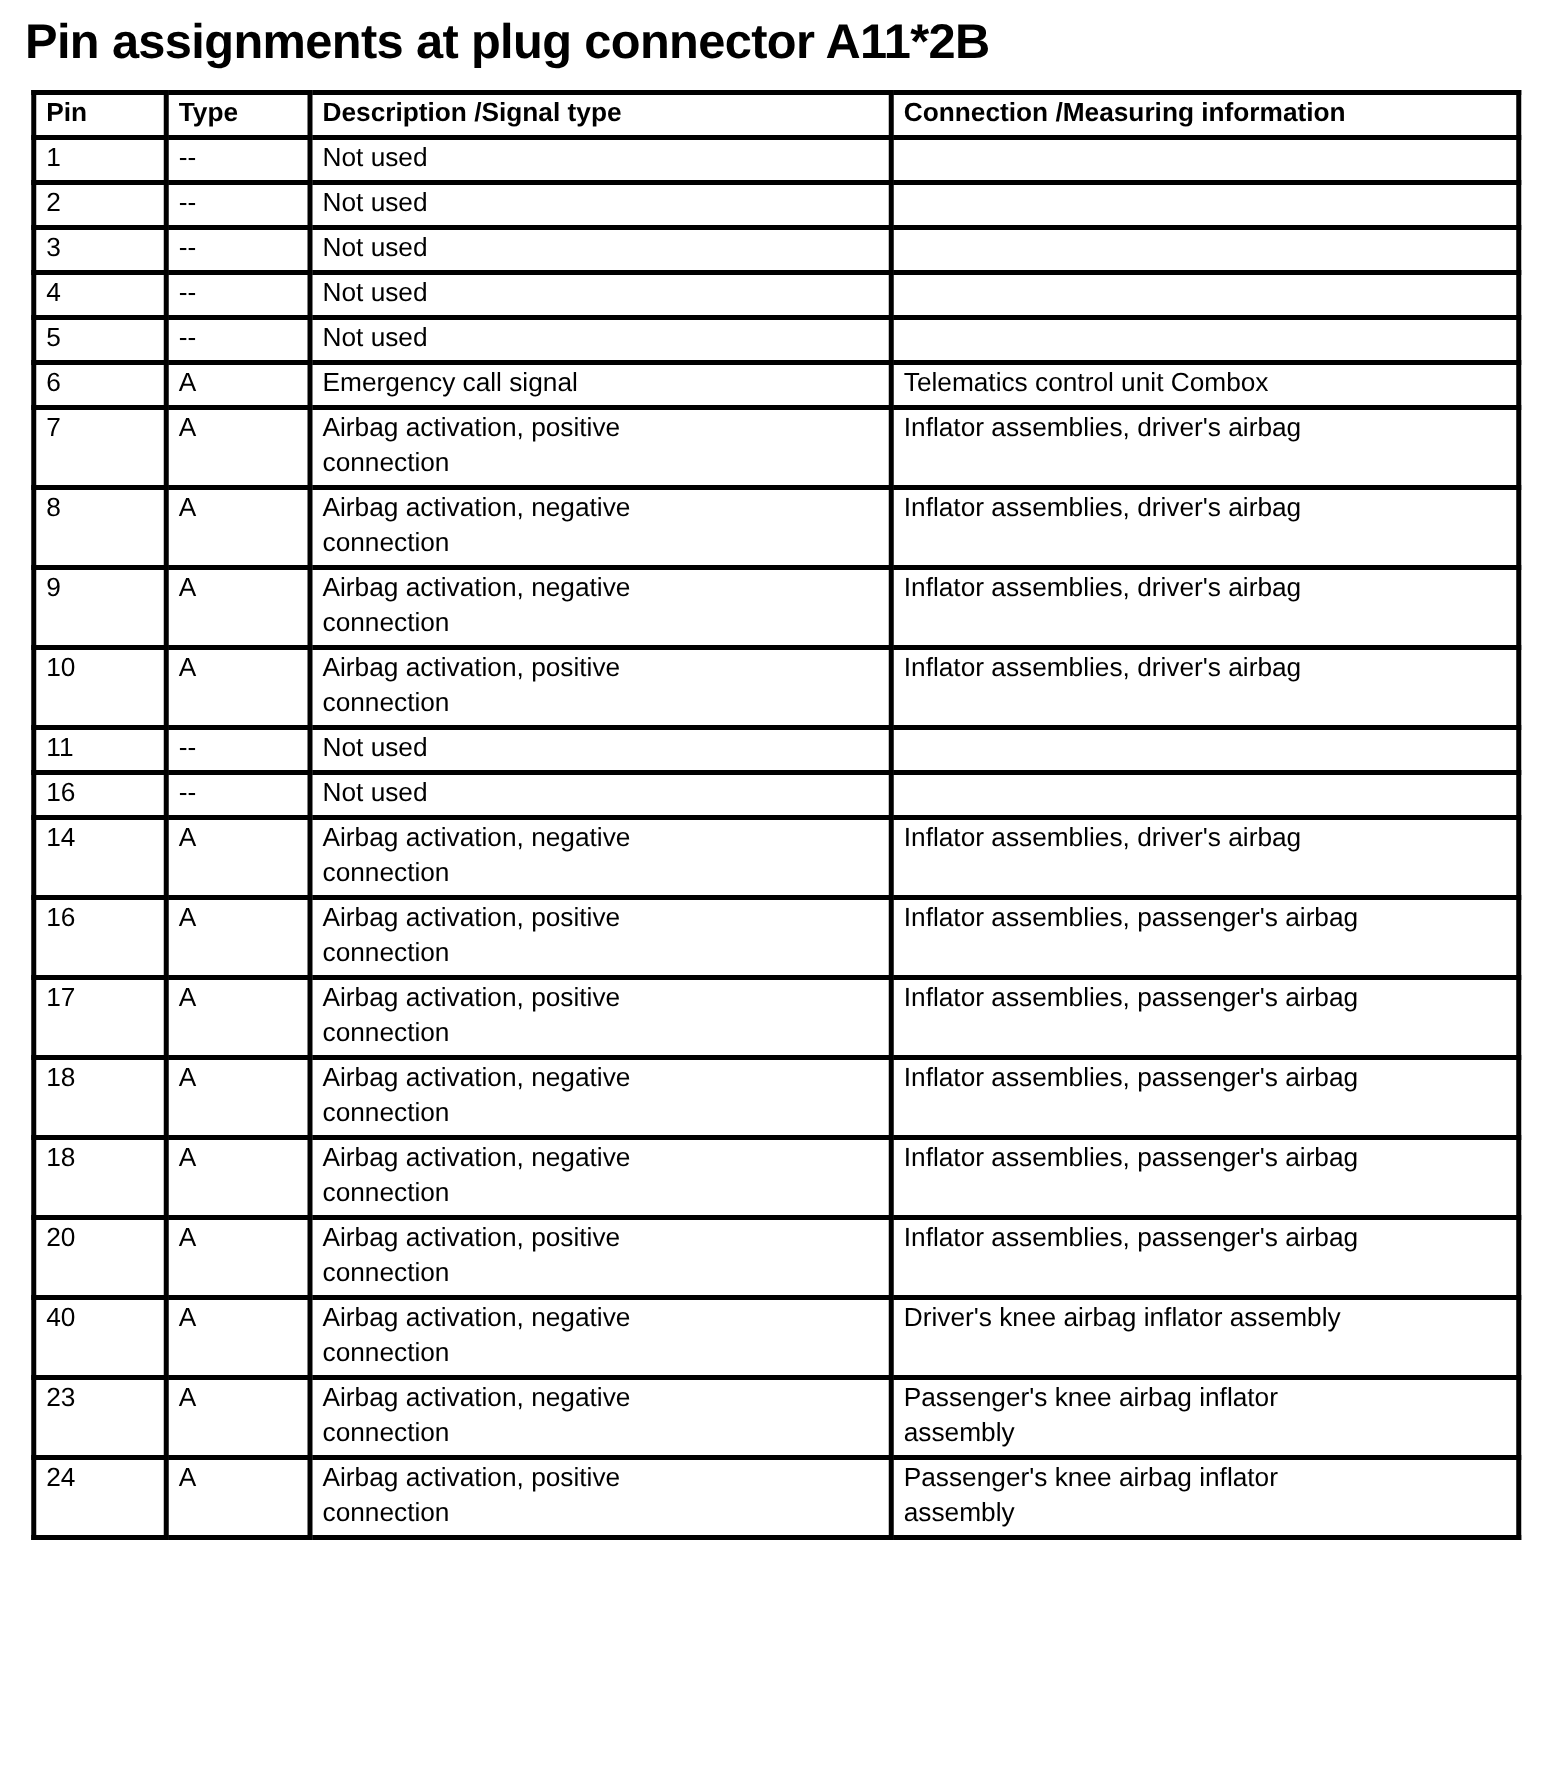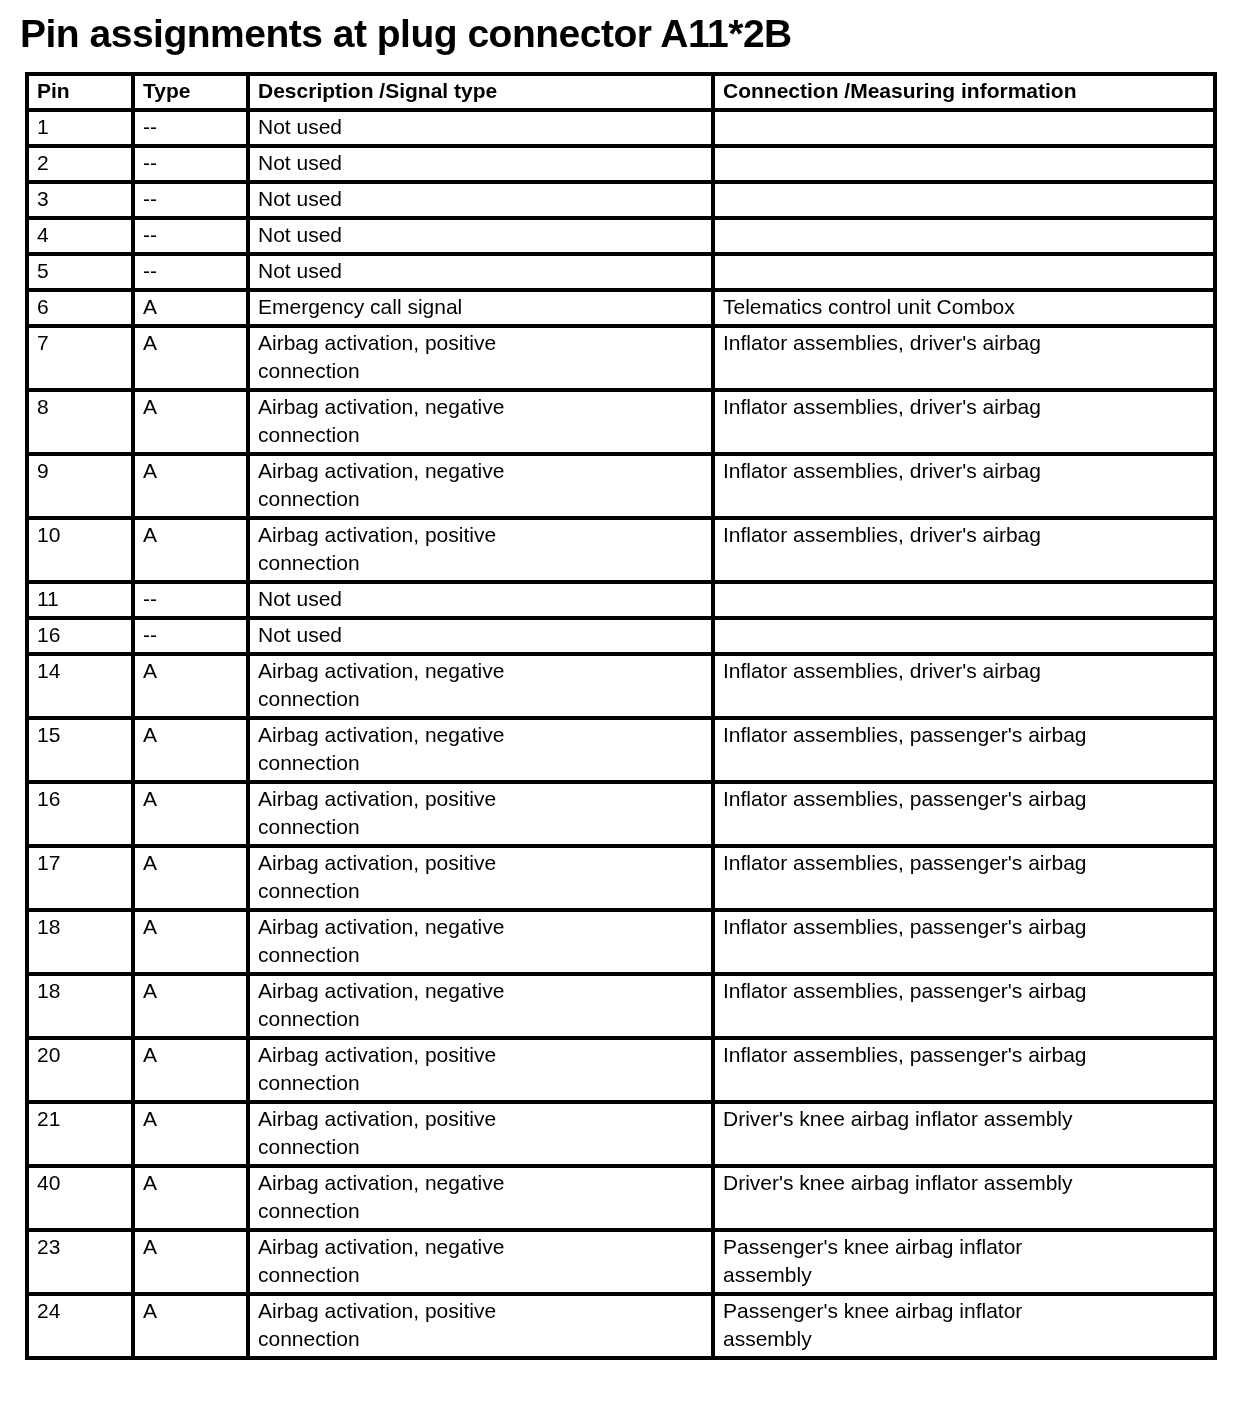--- a/index.html
+++ b/index.html
@@ -148,27 +148,20 @@
           <td></td>
         </tr>
         <tr>
           <td>14</td>
           <td>A</td>
           <td>Airbag activation, negative
 connection</td>
           <td>Inflator assemblies, driver's airbag</td>
         </tr>
         <tr>
-          <td>15</td>
-          <td>A</td>
-          <td>Airbag activation, negative
-connection</td>
-          <td>Inflator assemblies, passenger's airbag</td>
-        </tr>
-        <tr>
           <td>16</td>
           <td>A</td>
           <td>Airbag activation, positive
 connection</td>
           <td>Inflator assemblies, passenger's airbag</td>
         </tr>
         <tr>
           <td>17</td>
           <td>A</td>
           <td>Airbag activation, positive
@@ -188,27 +181,20 @@
           <td>Airbag activation, negative
 connection</td>
           <td>Inflator assemblies, passenger's airbag</td>
         </tr>
         <tr>
           <td>20</td>
           <td>A</td>
           <td>Airbag activation, positive
 connection</td>
           <td>Inflator assemblies, passenger's airbag</td>
-        </tr>
-        <tr>
-          <td>21</td>
-          <td>A</td>
-          <td>Airbag activation, positive
-connection</td>
-          <td>Driver's knee airbag inflator assembly</td>
         </tr>
         <tr>
           <td>40</td>
           <td>A</td>
           <td>Airbag activation, negative
 connection</td>
           <td>Driver's knee airbag inflator assembly</td>
         </tr>
         <tr>
           <td>23</td>

